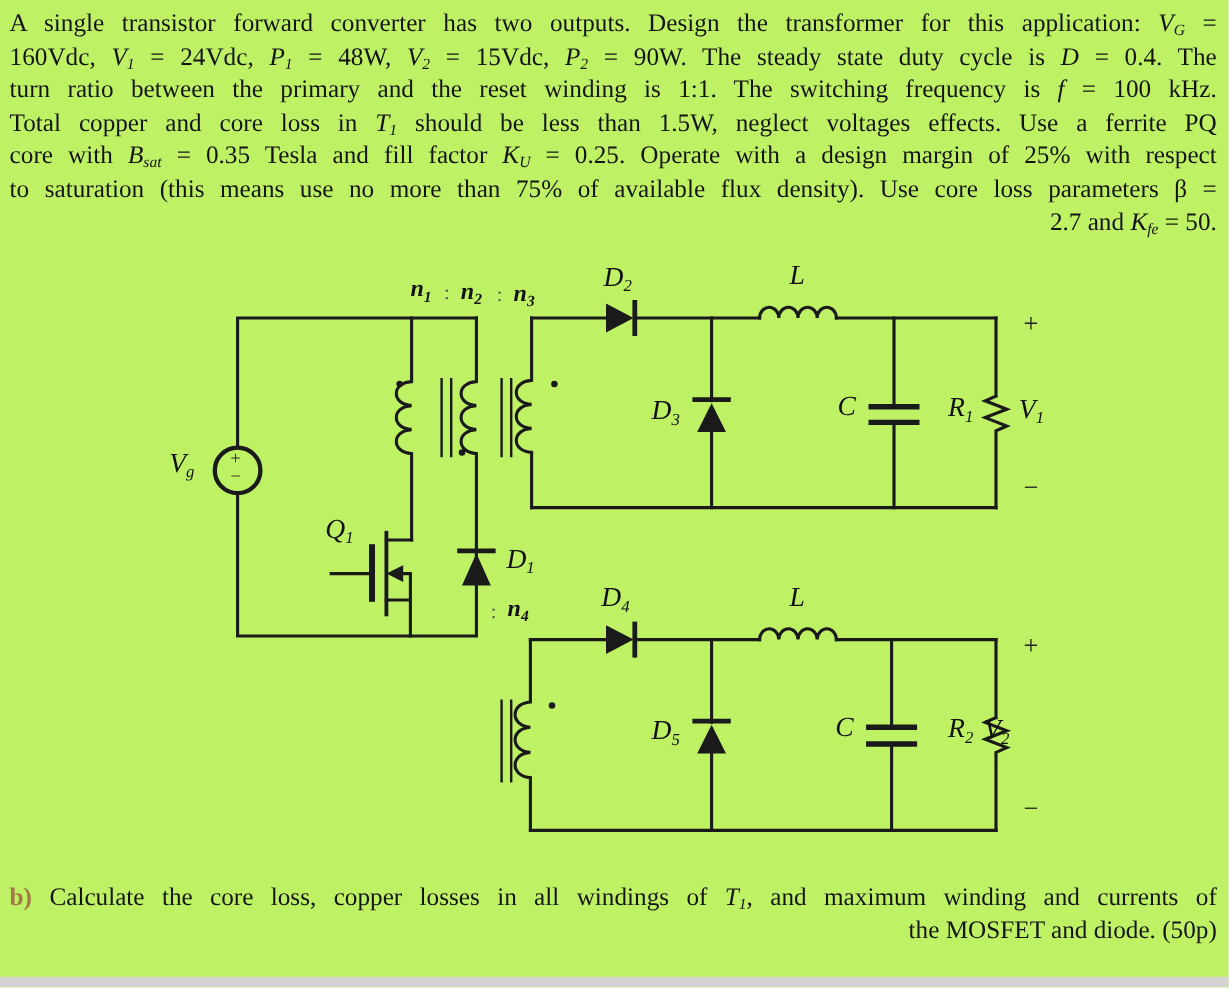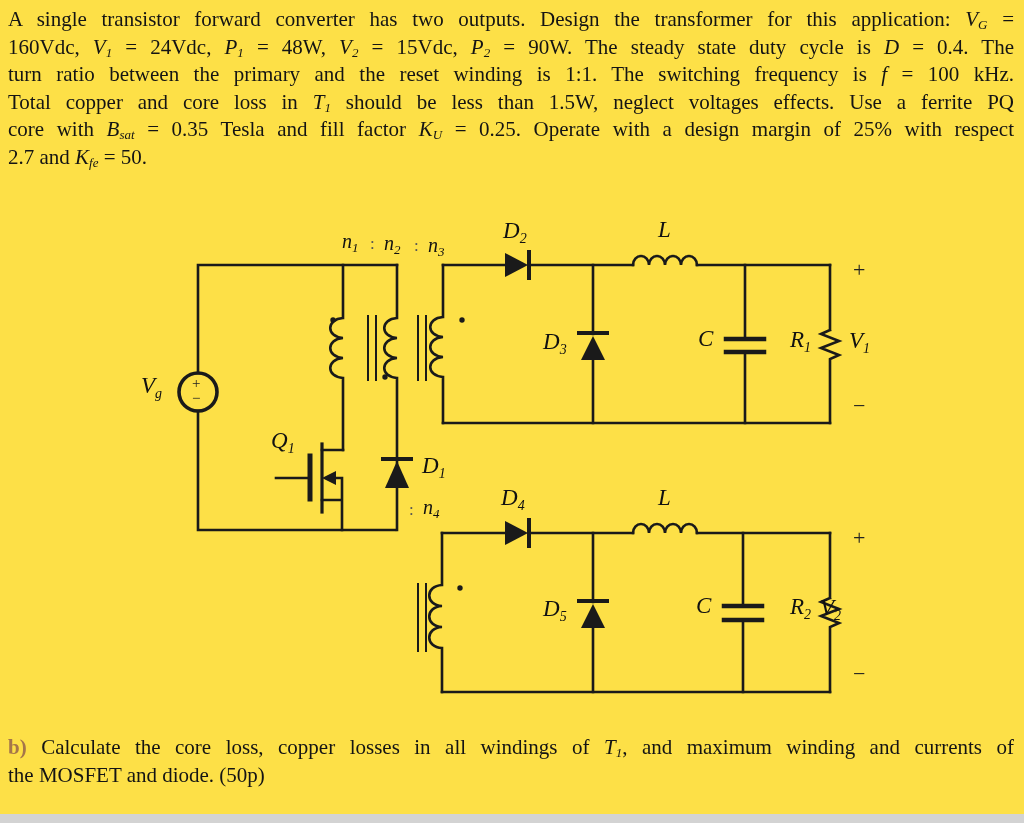--- a/index.html
+++ b/index.html
@@ -1,31 +1,31 @@
 <!DOCTYPE html>
 <html><head>
 <meta charset="utf-8">
 <style>
   html,body{margin:0;padding:0;background:#ffffff;}
-  .page{position:relative;width:1024px;height:823px;background:#fde047;
+  .page{position:relative;width:1024px;height:823px;background:#bef264;
         font-family:"Liberation Serif",serif;color:#141414;overflow:hidden;}
   
   .rich{position:absolute;left:8px;width:1006px;font-size:21px;line-height:27.6px;}
   #problem{top:6px;}
   #tasks{top:734px;}
   .tline{text-align:justify;text-align-last:justify;height:27.6px;white-space:normal;}
-  .tline:last-child{text-align:left;text-align-last:auto;}
+  .tline:last-child{text-align:right;text-align-last:auto;}
   .it{font-style:italic;}
   .sb{font-size:0.62em;vertical-align:-0.26em;}
   .bd{font-weight:bold;}
   
   .cl{position:absolute;line-height:1;font-size:23px;white-space:nowrap;color:#111;}
   .cl .it{font-style:italic;}
   .cl sub{font-size:14px;line-height:1;vertical-align:-0.34em;font-style:italic;}
-  .cl.sm{font-size:20px;}
+  .cl.sm{font-size:20px;font-weight:bold;}
   .cl.sm sub{font-size:13px;}
   .cl.rm{font-size:17px;color:#555;}
   .cl.rm .lm{font-style:normal;}
   .cl.sign{font-size:22px;color:#222;}
   .cl.sign .lm{font-style:normal;}
   .cl.vsign{font-size:15px;color:#222;}
   .cl.vsign .lm{font-style:normal;}
   .strip{position:absolute;left:0;top:814px;width:1024px;height:9px;background:#d3d3d3;}
   svg.circ{position:absolute;left:0;top:0;pointer-events:none;}
 </style>
@@ -33,20 +33,21 @@
 <body>
 
 <div class="page">
 
   <div id="problem" class="rich">
       <div class="tline"><span>A single transistor forward converter has two outputs. Design the transformer for this application: </span><span class="it">V</span><span class="it sb">G</span><span> =</span></div>
       <div class="tline"><span>160Vdc, </span><span class="it">V</span><span class="it sb">1</span><span> = 24Vdc, </span><span class="it">P</span><span class="it sb">1</span><span> = 48W, </span><span class="it">V</span><span class="it sb">2</span><span> = 15Vdc, </span><span class="it">P</span><span class="it sb">2</span><span> = 90W. The steady state duty cycle is </span><span class="it">D</span><span> = 0.4. The</span></div>
       <div class="tline"><span>turn ratio between the primary and the reset winding is 1:1. The switching frequency is </span><span class="it">f</span><span> = 100 kHz.</span></div>
       <div class="tline"><span>Total copper and core loss in </span><span class="it">T</span><span class="it sb">1</span><span> should be less than 1.5W, neglect voltages effects. Use a ferrite PQ</span></div>
       <div class="tline"><span>core with </span><span class="it">B</span><span class="it sb">sat</span><span> = 0.35 Tesla and fill factor </span><span class="it">K</span><span class="it sb">U</span><span> = 0.25. Operate with a design margin of 25% with respect</span></div>
+      <div class="tline"><span>to saturation (this means use no more than 75% of available flux density). Use core loss parameters β =</span></div>
       <div class="tline"><span>2.7 and </span><span class="it">K</span><span class="it sb">fe</span><span> = 50.</span></div>
     </div>
 
   <div>
     <svg class="circ" width="1024" height="823" viewBox="0 0 1024 823">
       <g stroke="#1a1a1a" stroke-width="2.6" fill="none" stroke-linecap="square" stroke-linejoin="miter">
 
         <g>
           <path d="M198 265 V373 M198 411 V530 M198 265 H397 M198 530 H395"></path>
           <circle cx="198" cy="392" r="19" stroke-width="3.6"></circle>

